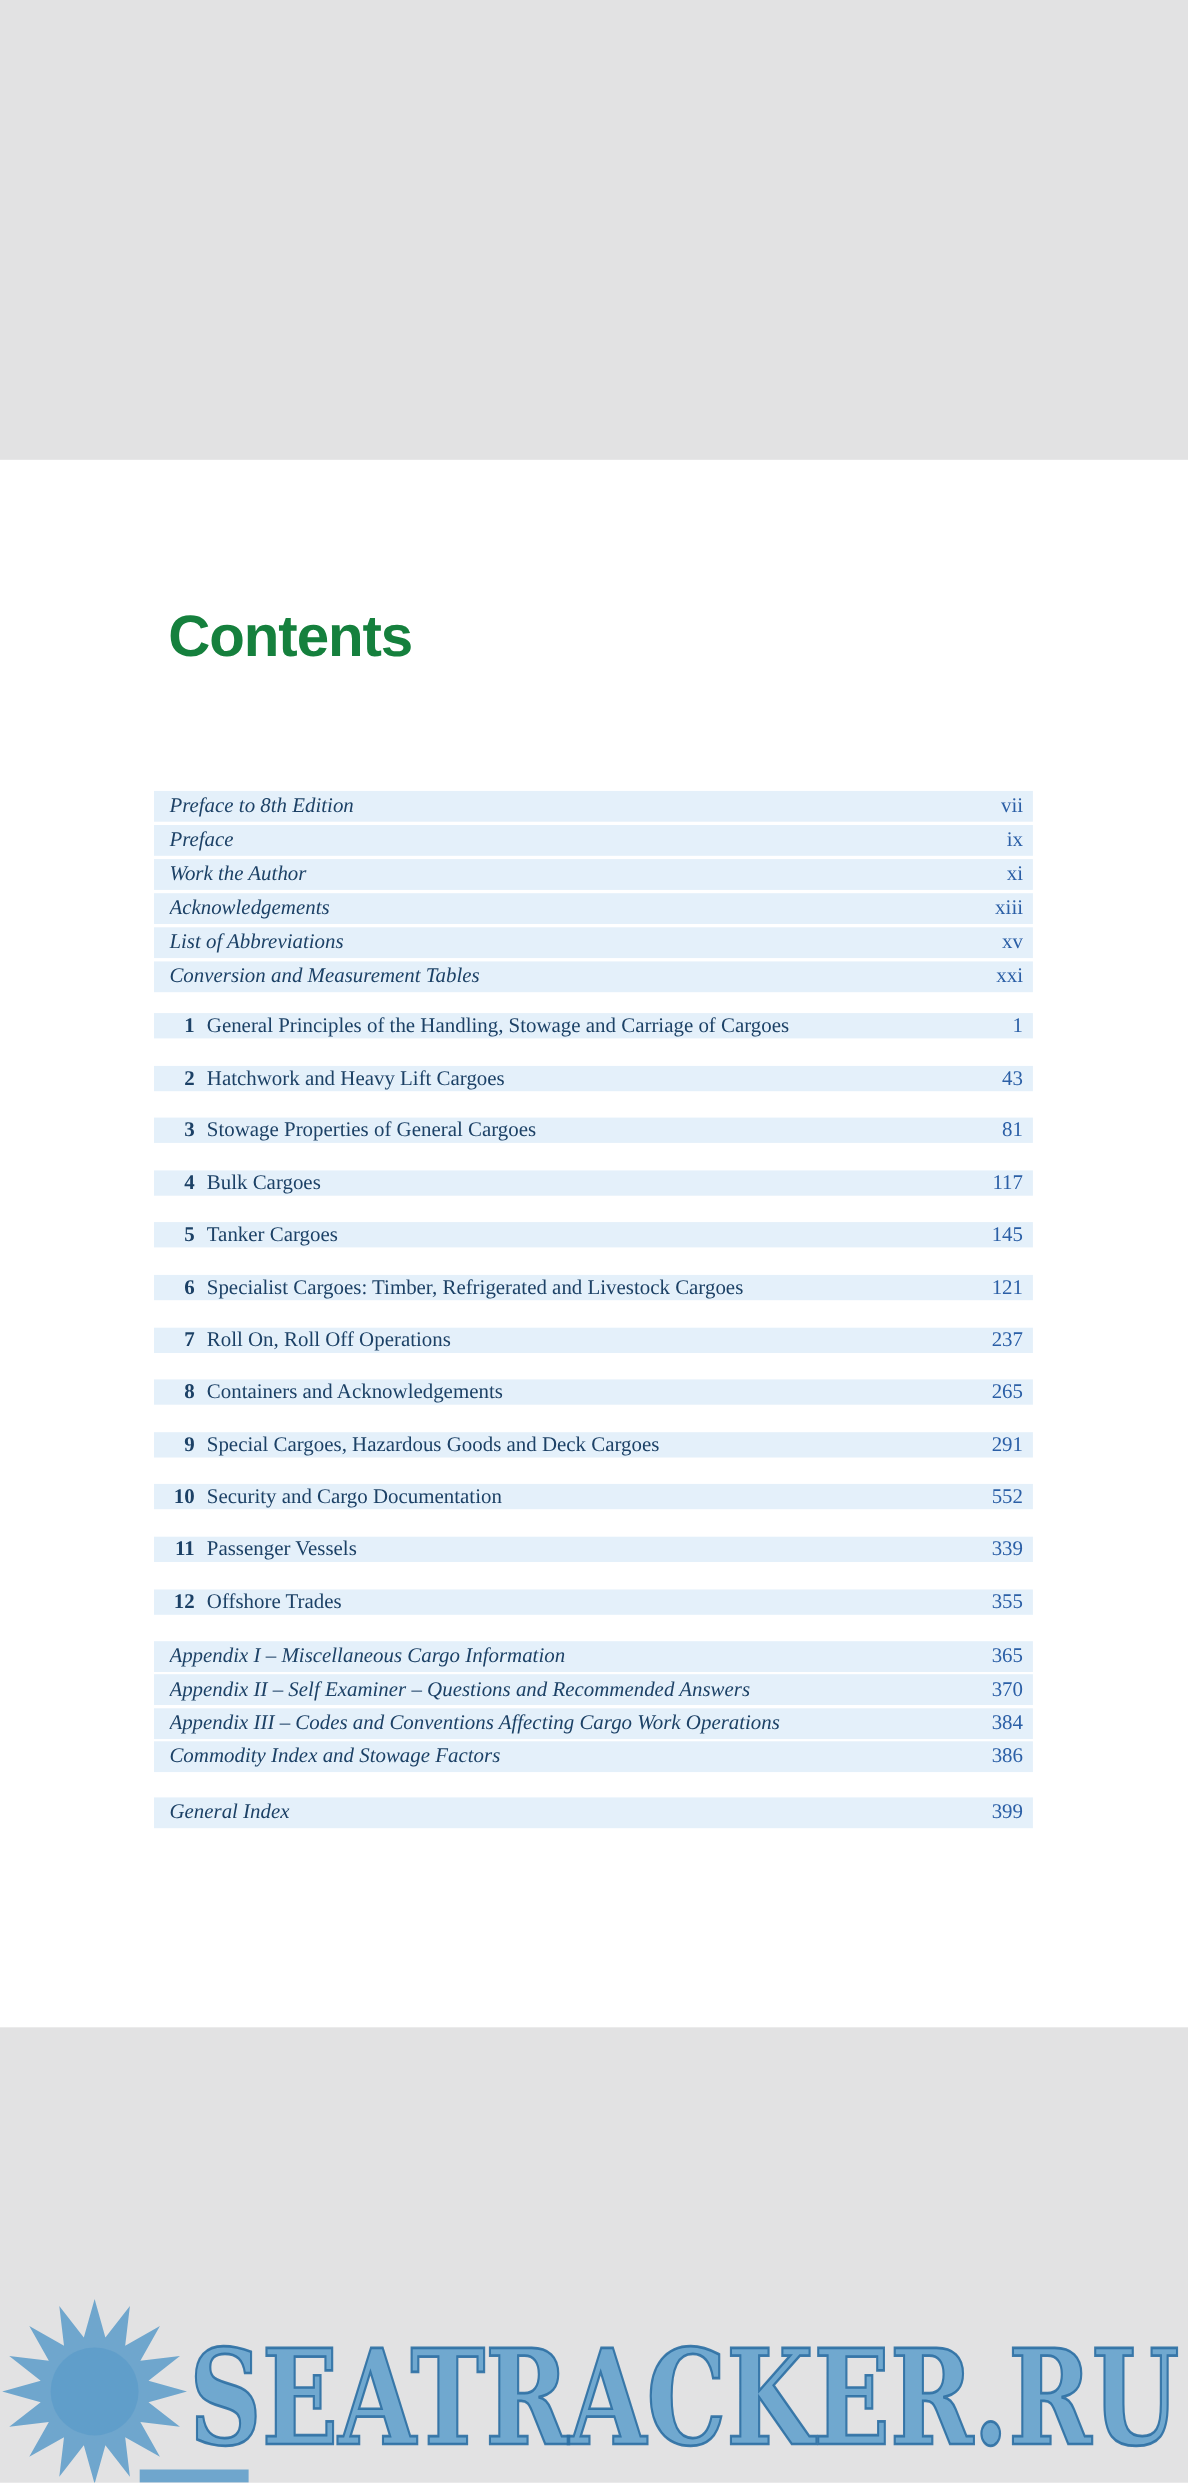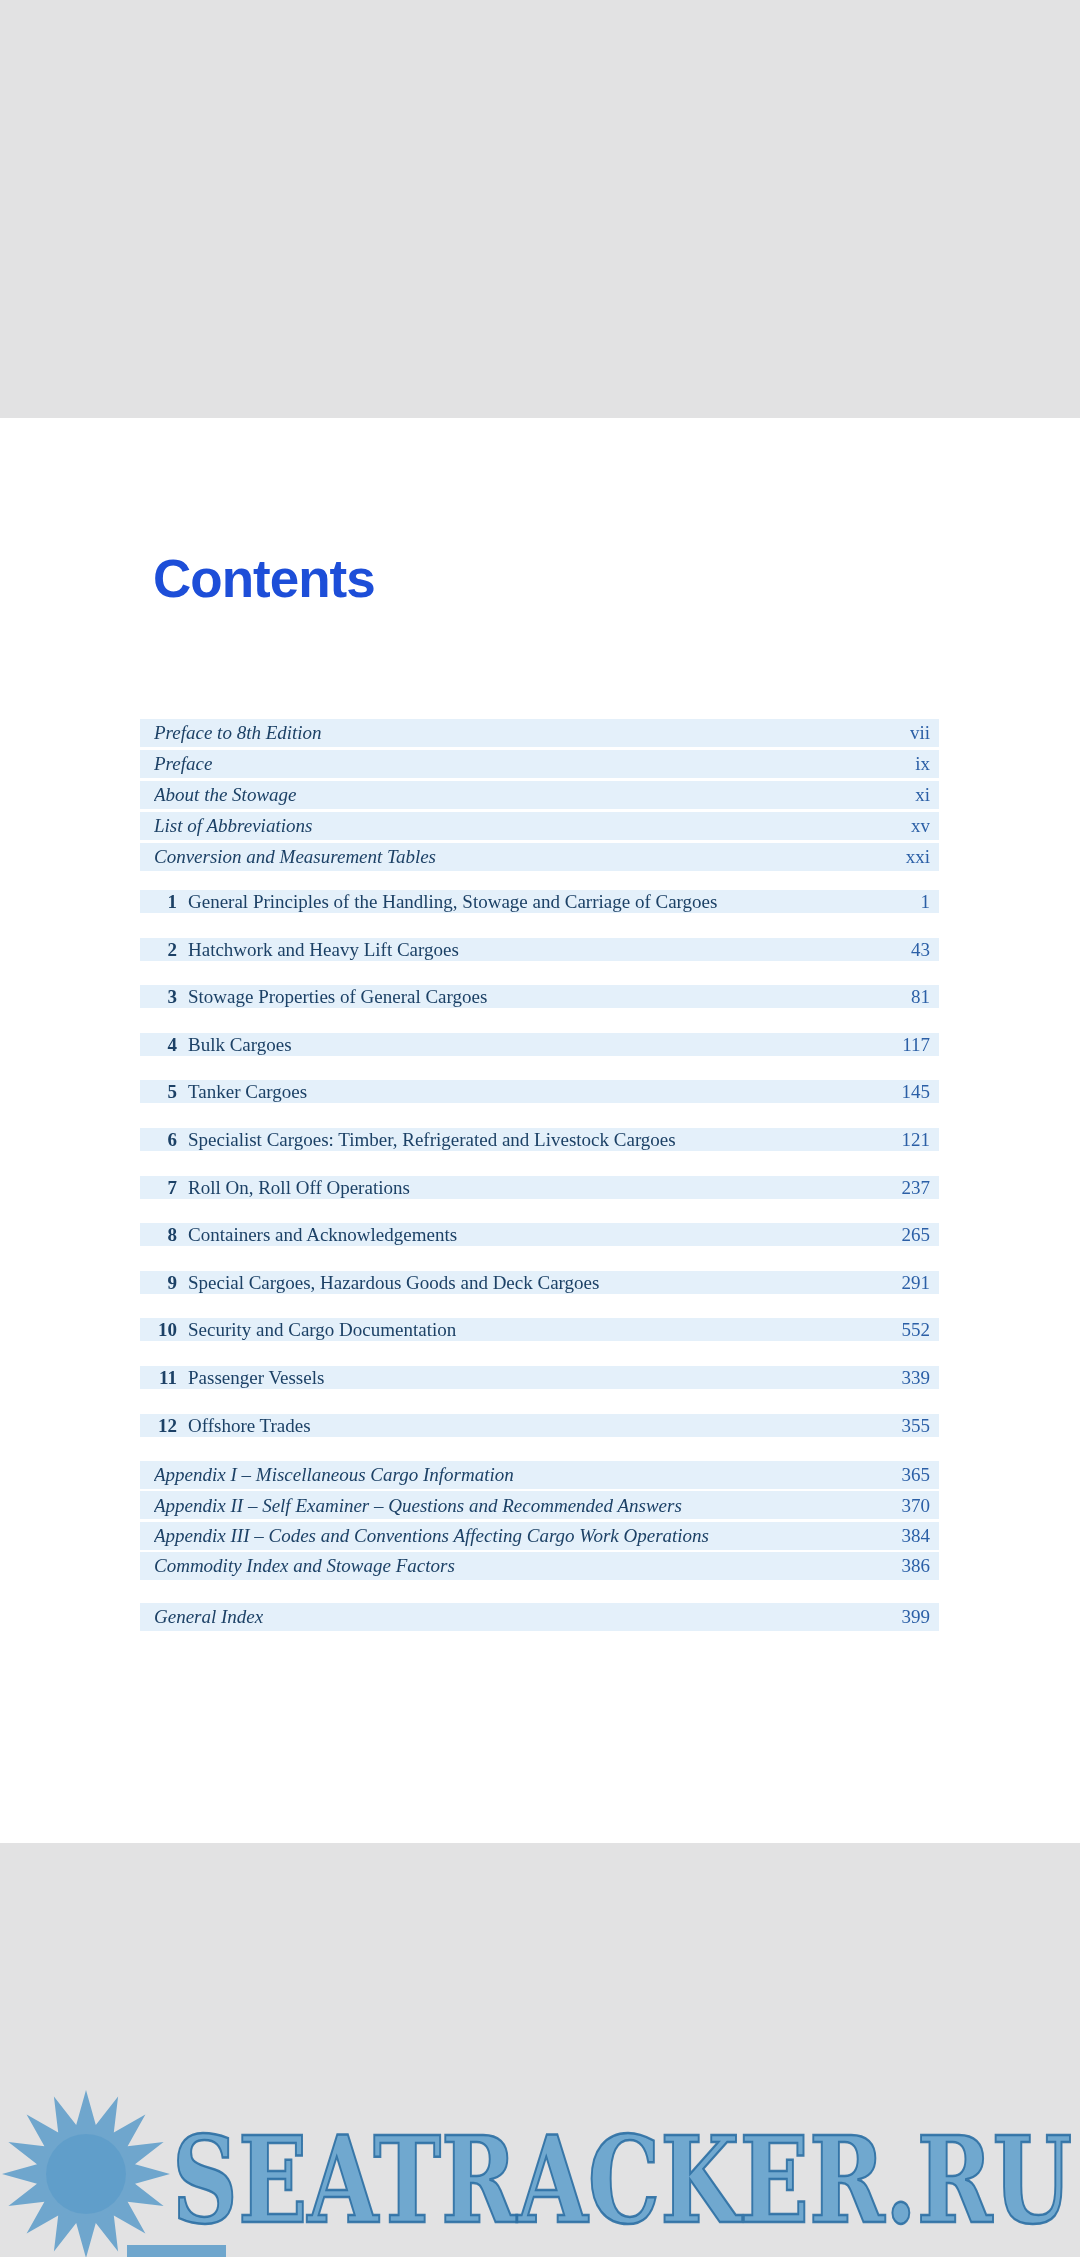--- a/index.html
+++ b/index.html
@@ -24,21 +24,21 @@
   }
   .page-title {
     position: absolute;
     left: 153px; top: 552px;
     margin: 0;
     font-family: "Liberation Sans", sans-serif;
     font-weight: 700;
     font-size: 53px;
     line-height: 1;
     letter-spacing: -1px;
-    color: #1d4ed8;
+    color: #15803d;
   }
   .toc {
     position: absolute;
     left: 140px; top: 719px;
     width: 799px;
     font-size: 19px;
   }
   .fm-row, .ap-row, .idx-row {
     height: 28px;
     margin-bottom: 3px;
@@ -103,22 +103,26 @@
   <div class="front-matter">
     <div class="fm-row">
       <span class="label">Preface to 8th Edition</span>
       <span class="pageno">vii</span>
     </div>
     <div class="fm-row">
       <span class="label">Preface</span>
       <span class="pageno">ix</span>
     </div>
     <div class="fm-row">
-      <span class="label">About the Stowage</span>
+      <span class="label">Work the Author</span>
       <span class="pageno">xi</span>
+    </div>
+    <div class="fm-row">
+      <span class="label">Acknowledgements</span>
+      <span class="pageno">xiii</span>
     </div>
     <div class="fm-row">
       <span class="label">List of Abbreviations</span>
       <span class="pageno">xv</span>
     </div>
     <div class="fm-row">
       <span class="label">Conversion and Measurement Tables</span>
       <span class="pageno">xxi</span>
     </div>
   </div>

